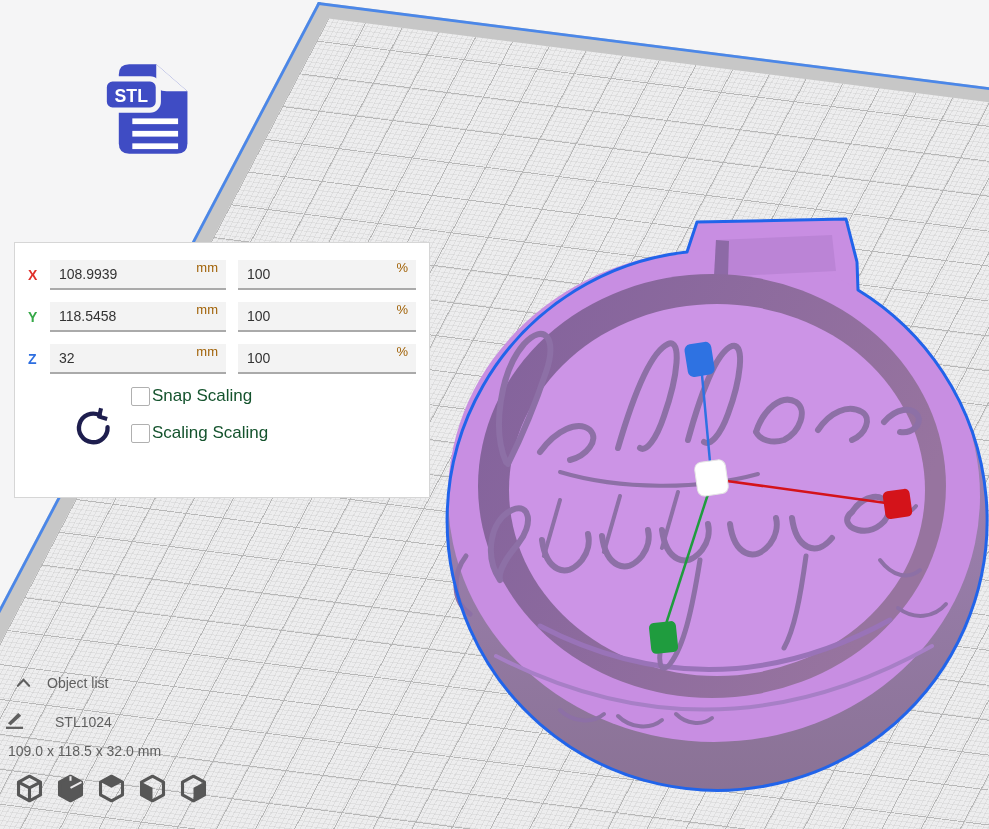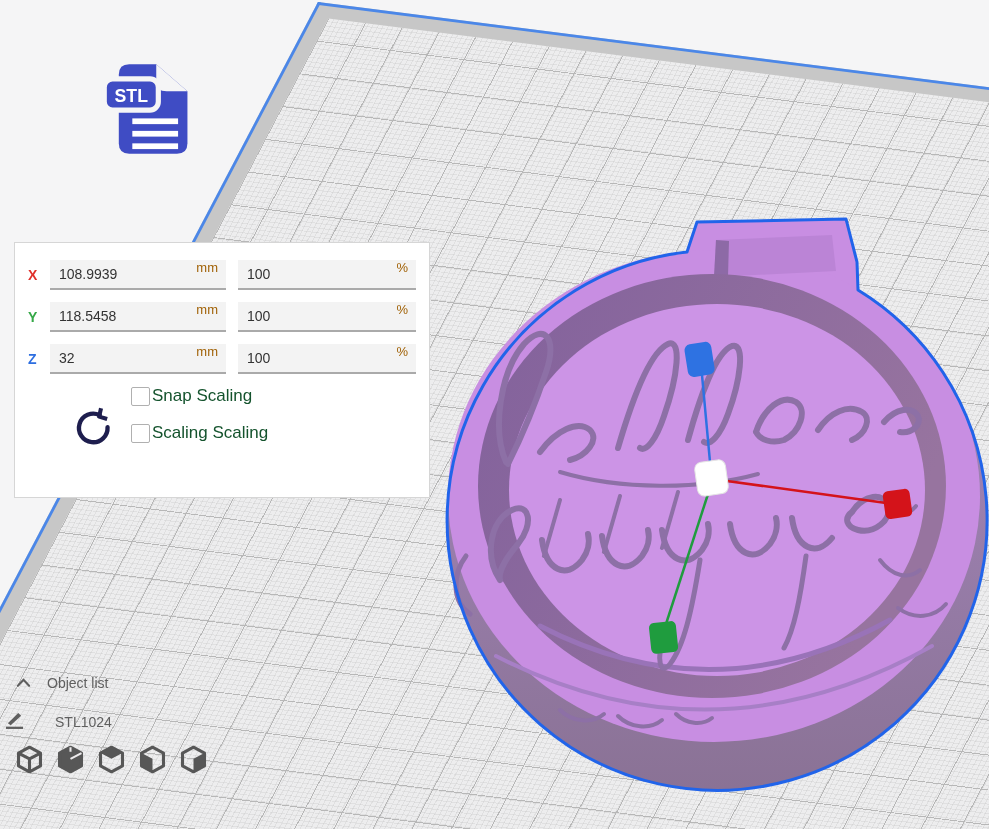--- a/index.html
+++ b/index.html
@@ -230,20 +230,21 @@
     </svg>
     <span class="ol-title">Object list</span>
   </div>
   <div class="ol-item">
     <svg width="21" height="19" viewBox="0 0 22 20">
       <path d="M4 13 L15 2 L18 5 L7 15 Z" fill="#5f5f5f"></path>
       <rect x="2" y="16.5" width="18" height="2.4" fill="#5f5f5f"></rect>
     </svg>
     <span class="ol-name">STL1024</span>
   </div>
+  <div class="ol-dims">109.0 x 118.5 x 32.0 mm</div>
 
   <div class="view-row">
 
     <svg class="view-btn" viewBox="0 0 24 24">
       <g fill="none" stroke="#575757" stroke-width="2.4" stroke-linejoin="round">
         <path d="M12 2.5 L20.5 7 V17 L12 21.5 L3.5 17 V7 Z"></path>
         <path d="M3.5 7 L12 11.5 L20.5 7 M12 11.5 V21.5"></path>
       </g>
     </svg>
 

